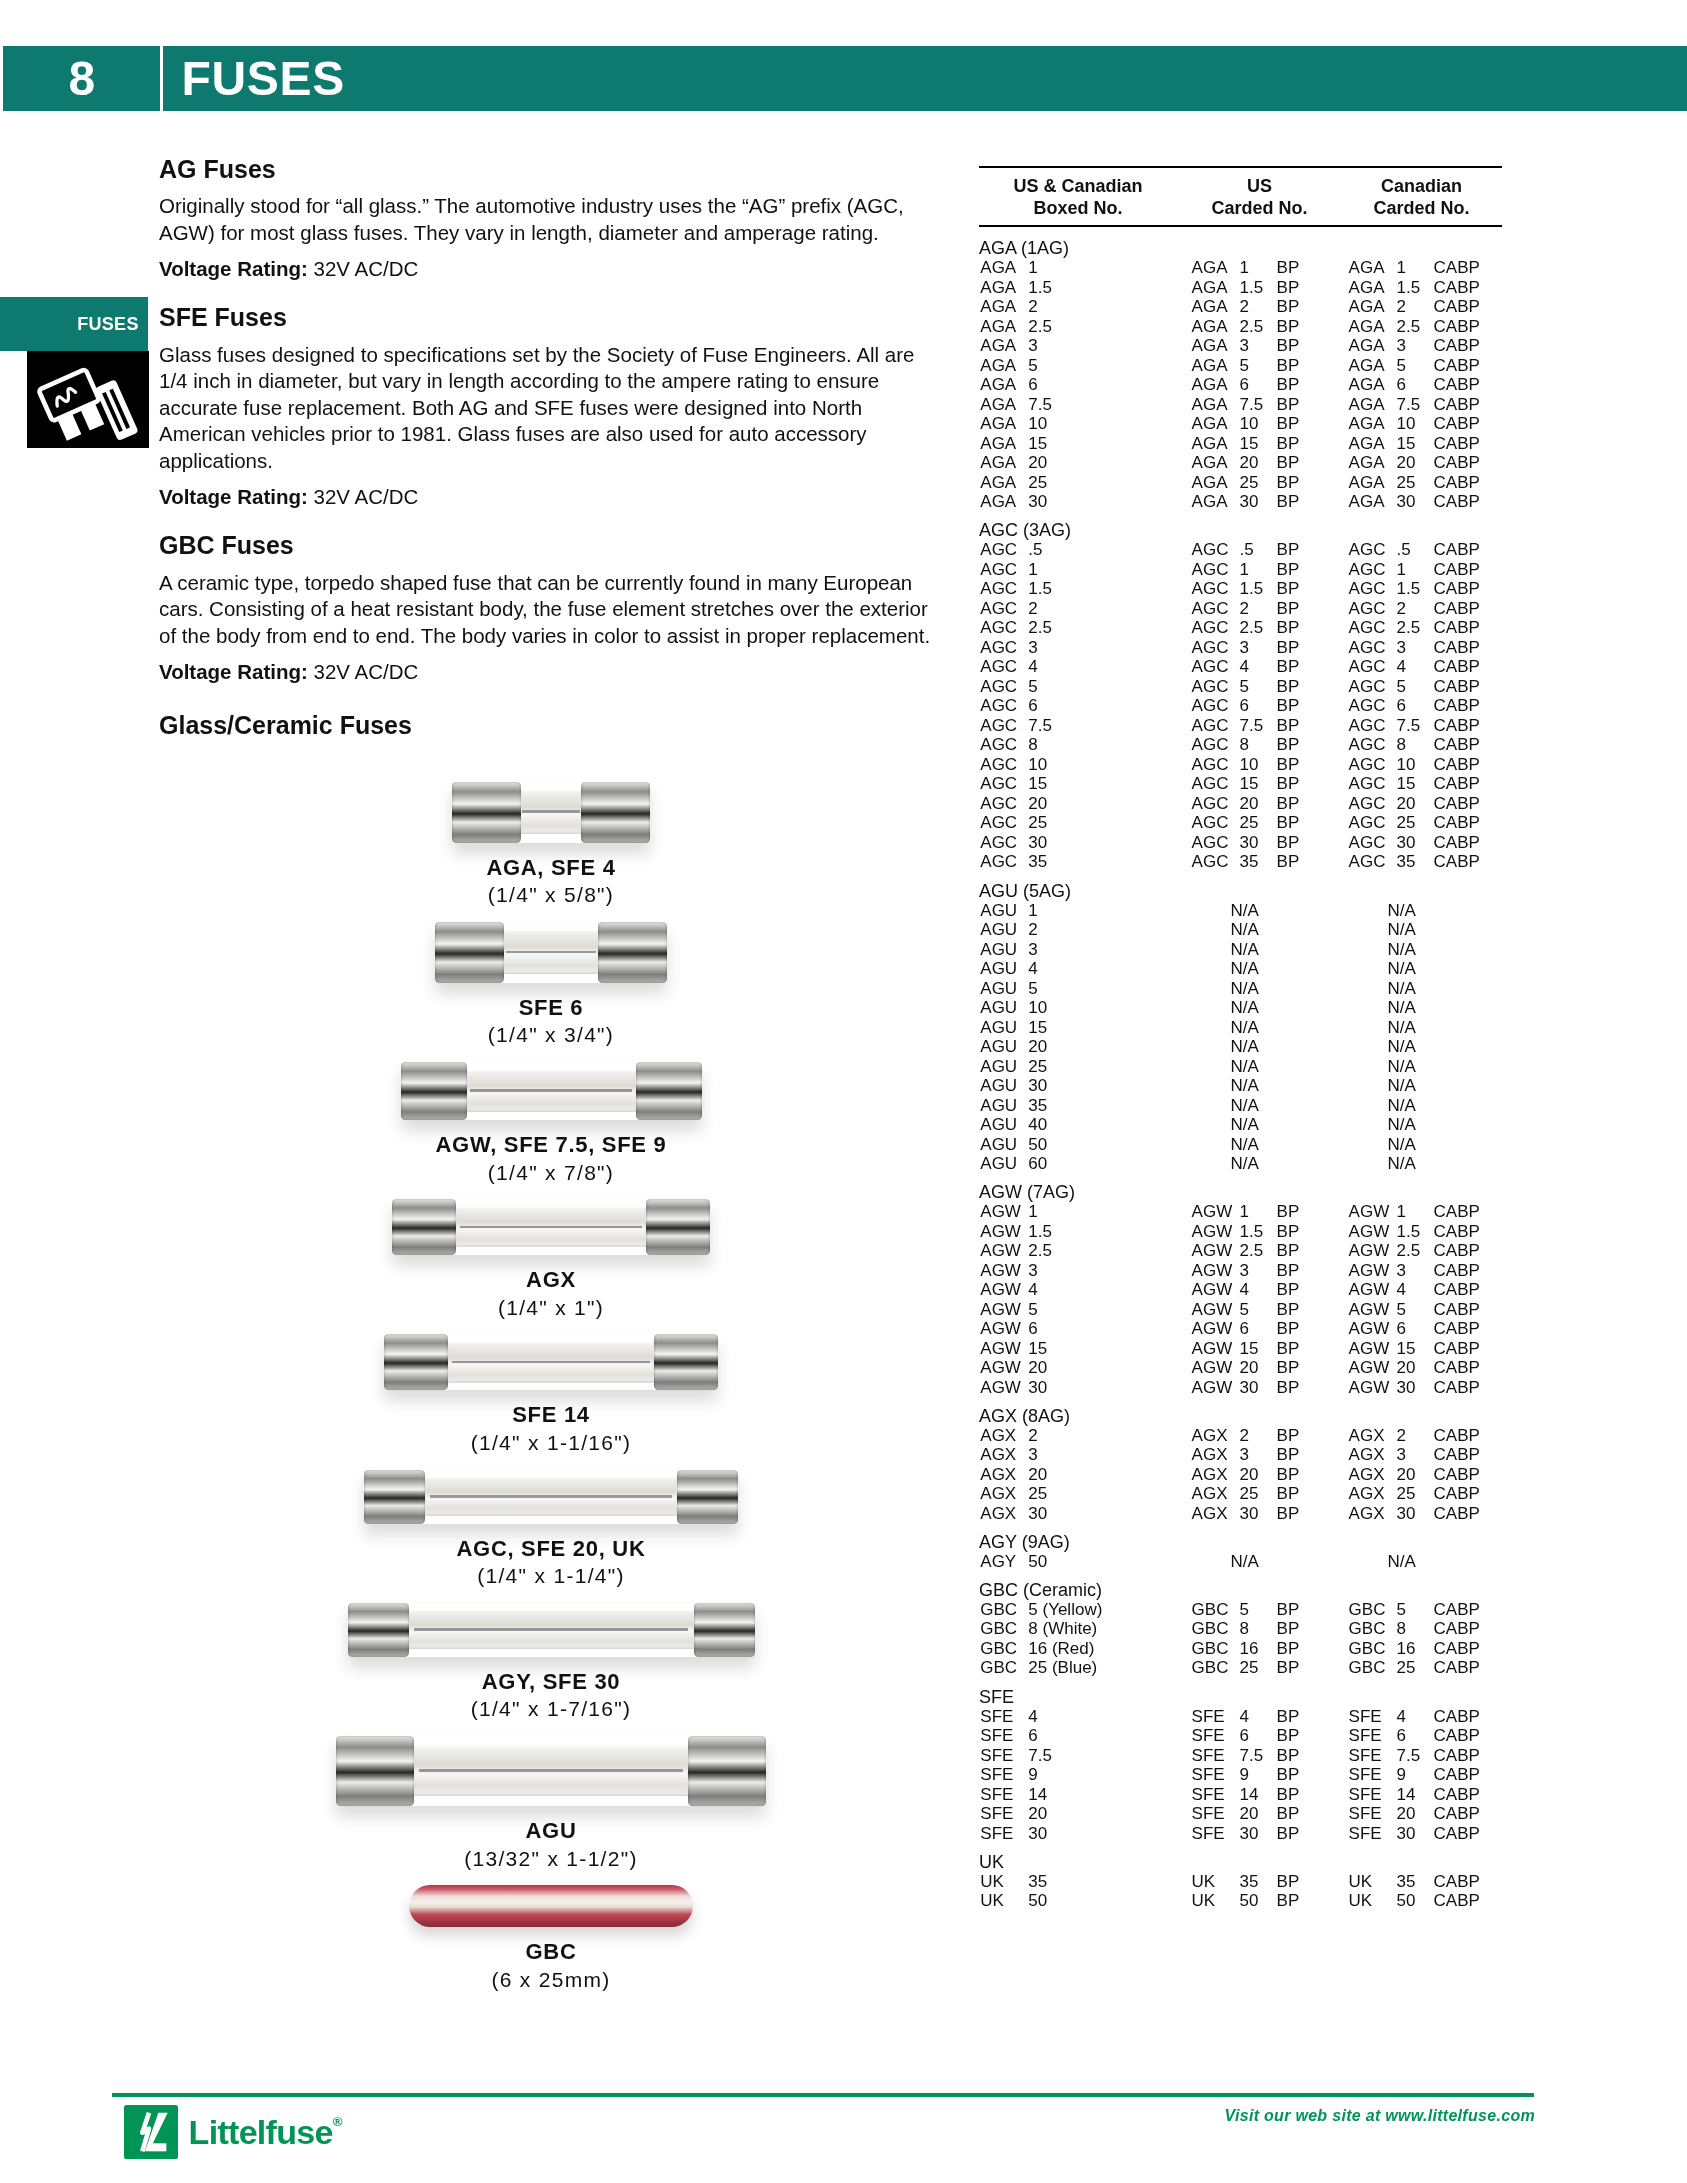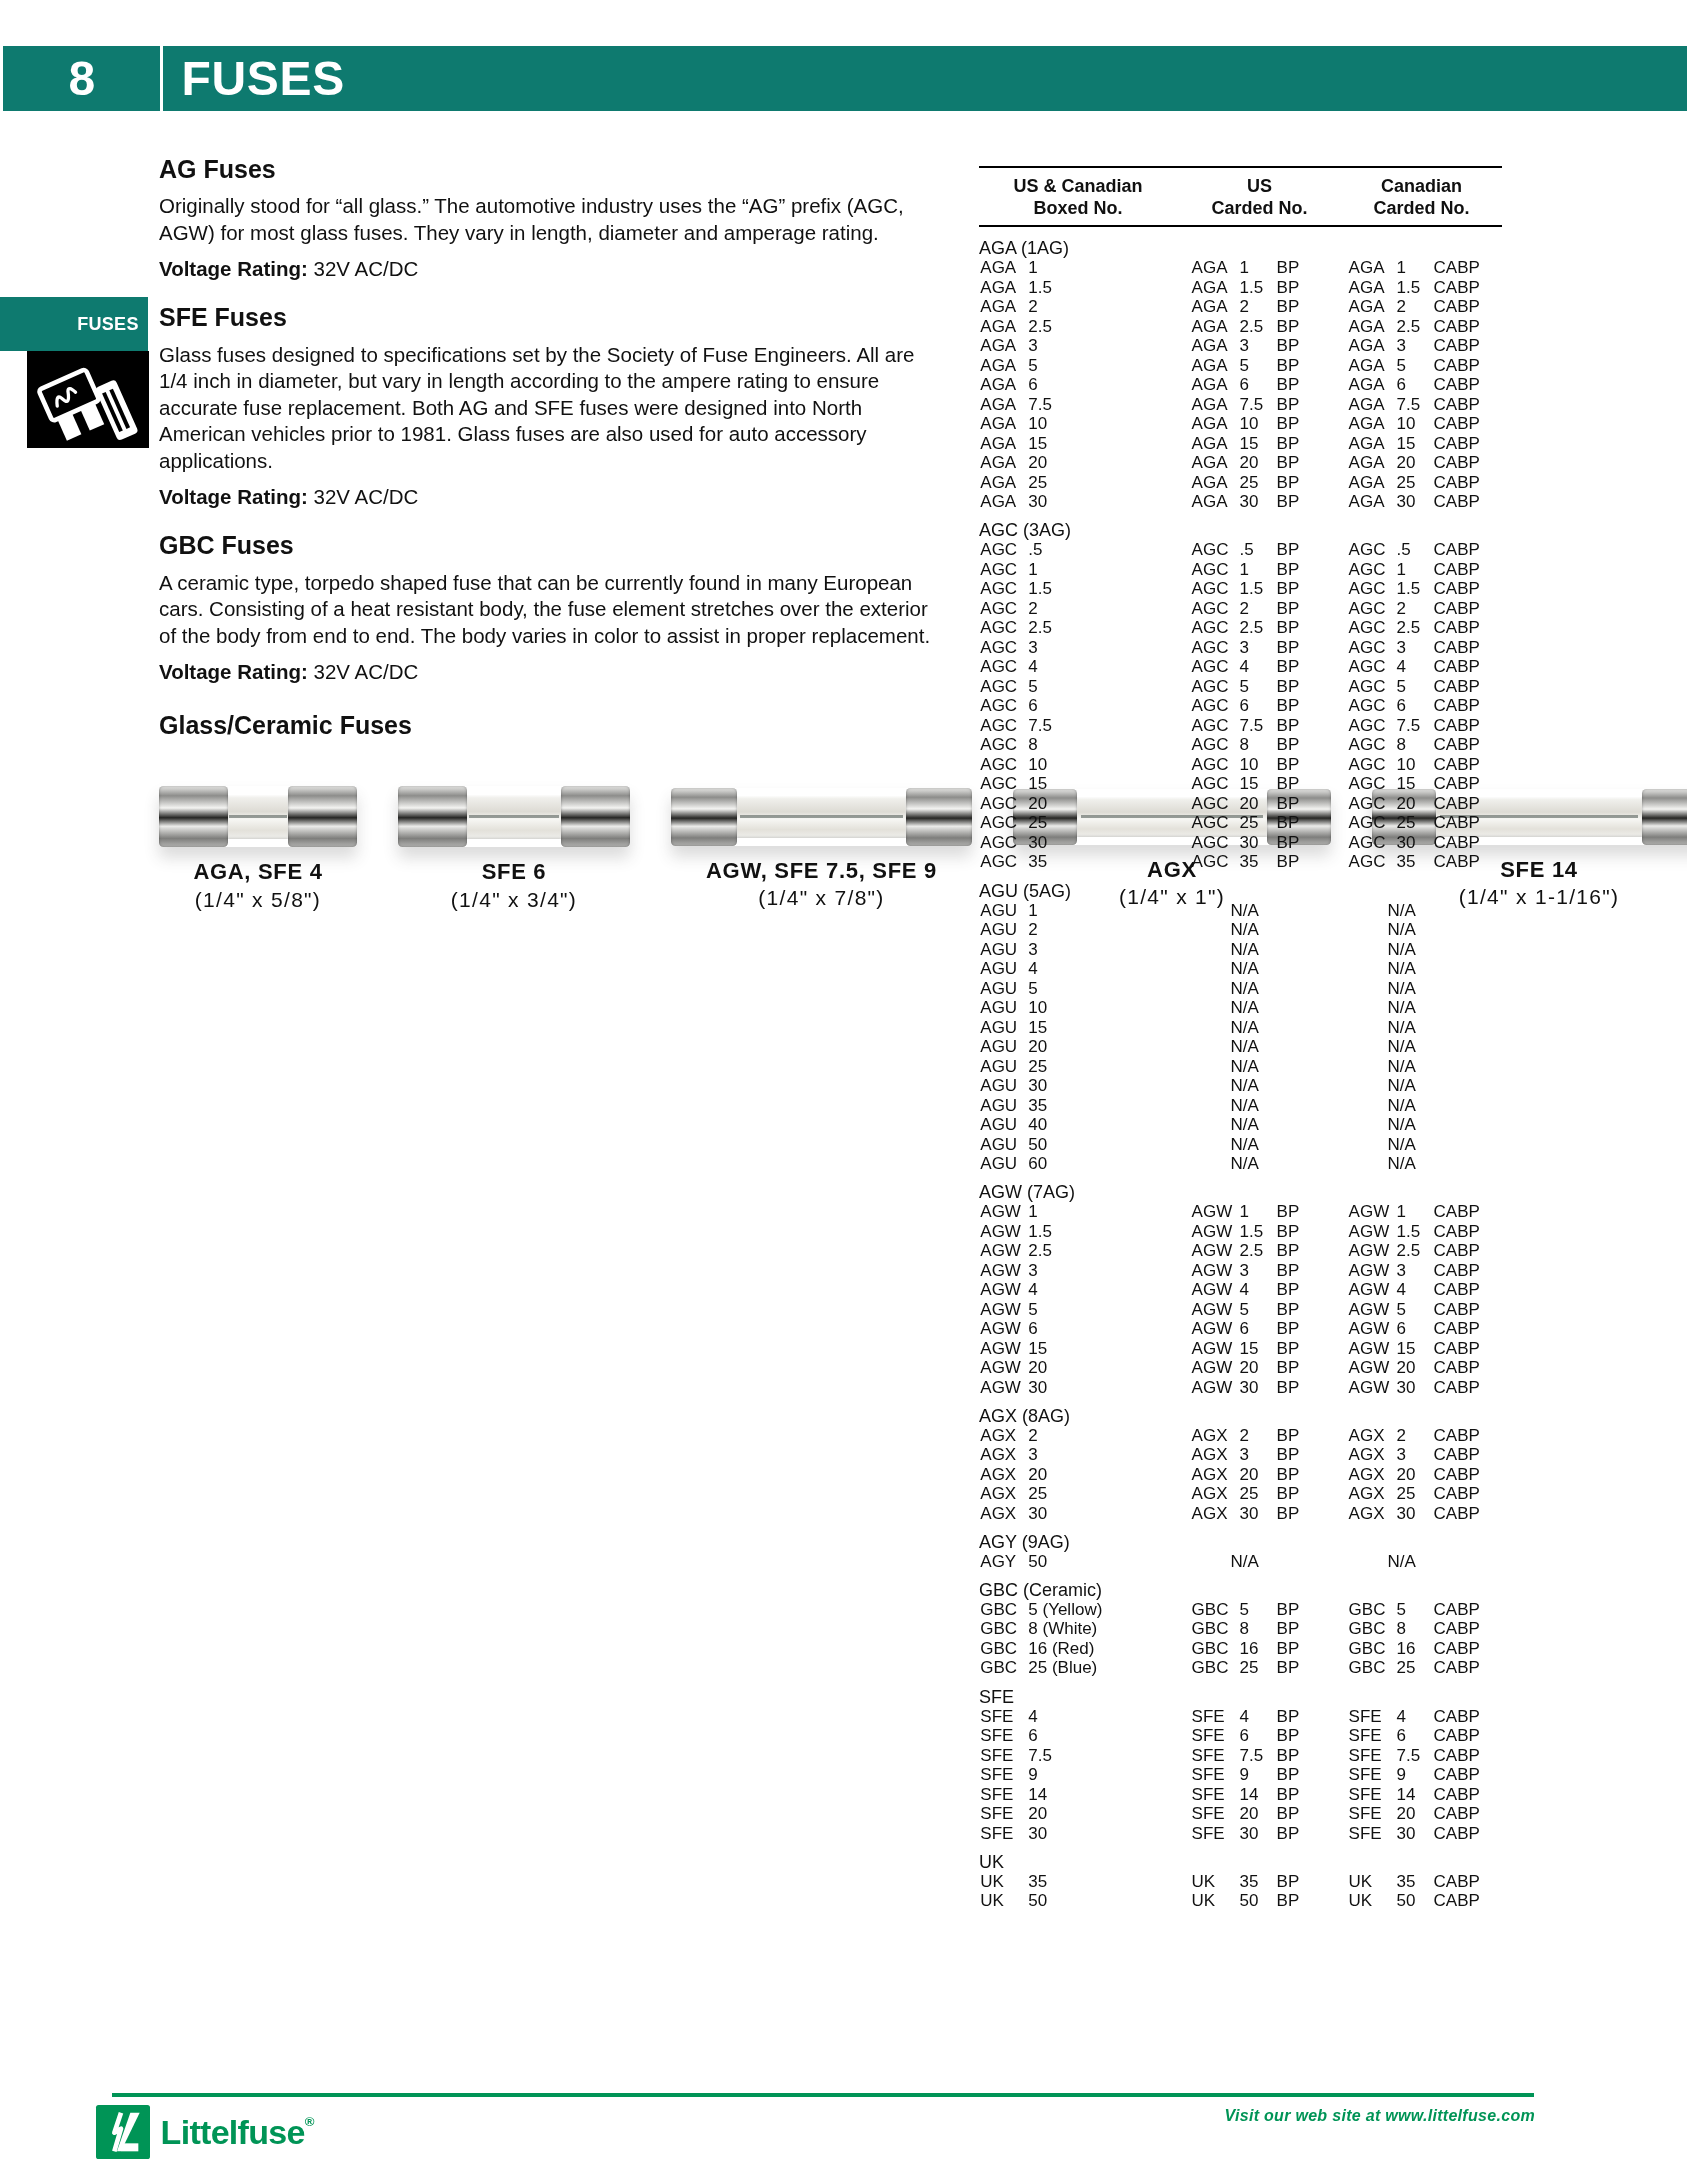--- a/index.html
+++ b/index.html
@@ -18,21 +18,21 @@
   .side-icon{position:absolute;left:26.5px;top:351px;width:122px;height:97px;background:#000;
              display:flex;align-items:center;justify-content:center;}
   
   .left-col{position:absolute;left:159px;top:155px;width:784px;}
   .sec-h{font-size:25px;font-weight:bold;margin:0 0 9.3px 0;}
   .sec-p{font-size:20.5px;line-height:26.5px;margin:0 0 10.6px 0;}
   .voltage{font-size:20.5px;margin:0 0 22.5px 0;}
   .voltage b{font-weight:bold;}
   .glass-h{font-size:25px;font-weight:bold;margin:27px 0 0 0;}
   
-  .figures{margin-top:42px;display:flex;flex-direction:row;align-items:center;gap:41px;}
+  .figures{margin-top:42px;display:flex;flex-direction:column;align-items:center;}
   .figure{display:flex;flex-direction:column;align-items:center;margin-bottom:14.6px;}
   .fuse{display:flex;align-items:center;box-shadow:0 10.6px 14.6px rgba(60,60,60,0.18);border-radius:5.3px;}
   .cap{height:100%;border-radius:4.6px;
        background:linear-gradient(180deg,#e9e9e7 0%,#8d8d8b 16%,#f4f4f2 36%,#262624 52%,#ececea 66%,#7e7e7c 86%,#b4b4b2 100%);
        box-shadow:inset 0 0 2.6px rgba(0,0,0,0.35);}
   .glass{flex:1;height:72%;position:relative;
          background:linear-gradient(180deg,#f4f4f1 0%,#dddbd4 38%,#f7f7f4 55%,#e3e1da 80%,#efefec 100%);
          box-shadow:inset 0 1.3px 2px rgba(255,255,255,0.8), inset 0 -1.3px 2px rgba(0,0,0,0.12);}
   .glass::after{content:"";position:absolute;left:2%;right:2%;top:46%;height:2.6px;background:#49544f;opacity:0.55;}
   .gbc{border-radius:22.5px;box-shadow:0 9.3px 13.2px rgba(60,60,60,0.2);
@@ -52,21 +52,21 @@
   .cell{display:block;}
   .cell.boxed{width:198px;padding-left:1.3px;box-sizing:border-box;}
   .cell.us{width:165px;padding-left:14.6px;box-sizing:border-box;}
   .cell.ca{width:159px;padding-left:6.6px;box-sizing:border-box;}
   .cell .p{display:inline-block;width:48px;}
   .cell .a{display:inline-block;min-width:37px;}
   .cell .s{display:inline-block;}
   .cell .na{display:block;text-align:center;width:106px;}
   
   .f-rule{position:absolute;left:112px;top:2093px;width:1422px;height:4px;background:#009456;}
-  .f-logo{position:absolute;left:96px;top:2105px;display:flex;align-items:center;}
+  .f-logo{position:absolute;left:124px;top:2105px;display:flex;align-items:center;}
   .f-mark{width:54px;height:54px;background:#009456;border-radius:2.6px;display:flex;align-items:center;justify-content:center;}
   .f-word{margin-left:10.6px;color:#009456;font-size:34px;font-weight:bold;letter-spacing:-0.7px;}
   .f-word sup{font-size:13.2px;vertical-align:18.5px;}
   .f-visit{position:absolute;top:2107px;left:920px;width:615px;text-align:right;
            color:#009456;font-size:16px;font-weight:bold;font-style:italic;letter-spacing:0.3px;}
 </style>
 </head>
 <body>
 
 <div class="page">

